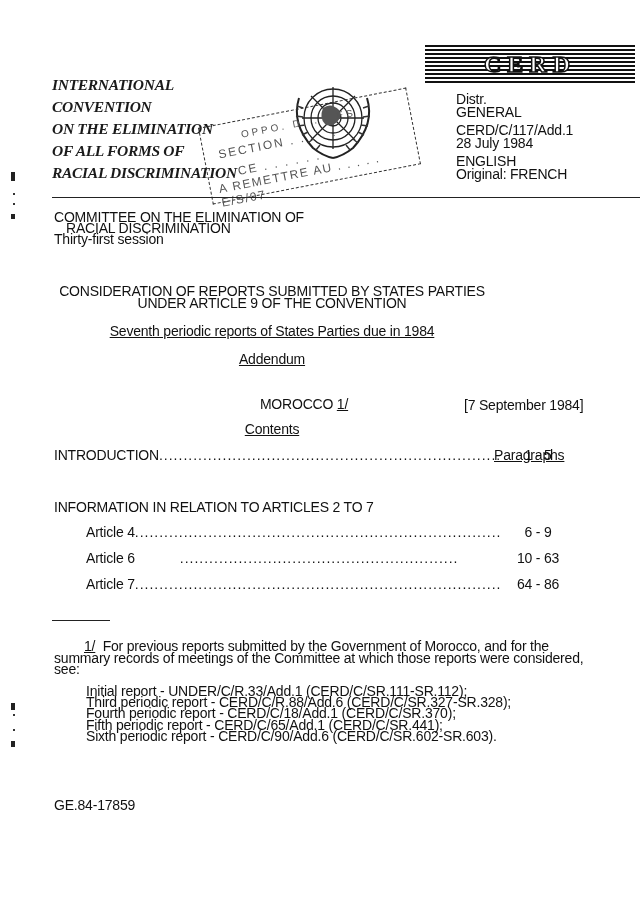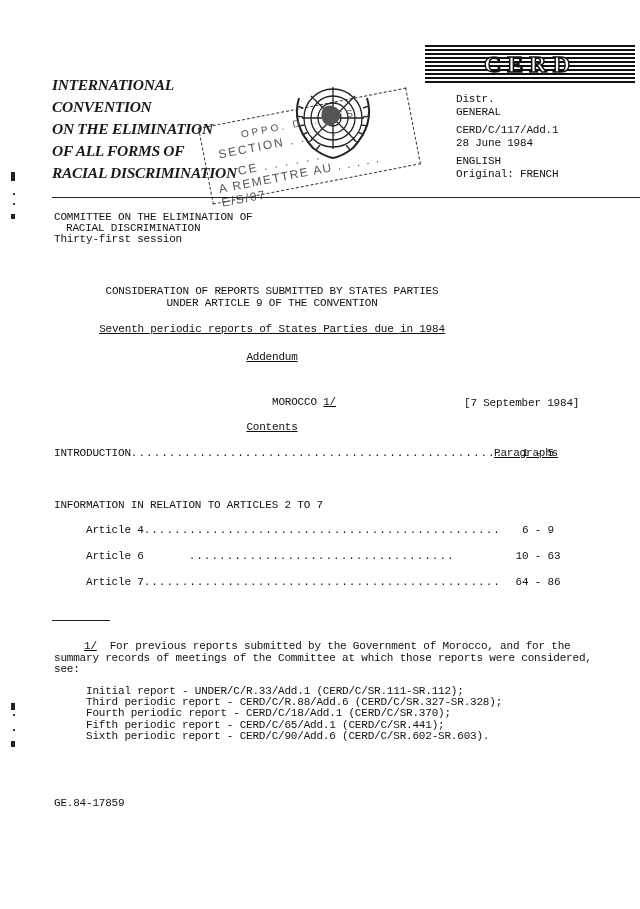--- a/index.html
+++ b/index.html
@@ -2,21 +2,21 @@
 <html><head>
 <meta charset="utf-8">
 <style>
   html, body { margin: 0; padding: 0; }
   body {
     width: 640px; height: 909px; background: #ffffff; position: relative;
     overflow: hidden; color: #111;
     font-family: "Liberation Mono", "DejaVu Sans Mono", monospace;
   }
   .abs { position: absolute; }
-  .mono { font-family: Liberation Mono, monospace; font-size: 11px; letter-spacing: -0.2px; }
+  .mono { font-family: Liberation Sans, sans-serif; font-size: 14px; letter-spacing: -0.2px; }
   .title-block {
     left: 52px; top: 74px;
     font-family: Liberation Serif, serif;
     font-style: italic; font-weight: bold; font-size: 15.5px; line-height: 22px;
     color: #1a1a1a; letter-spacing: -0.3px;
   }
   .title-block div { white-space: nowrap; }
   .emblem { left: 283px; top: 78px; width: 100px; height: 90px; }
   .stamp {
     left: 198px; top: 128px; width: 210px; height: 76px;
@@ -108,21 +108,21 @@
 
 <div class="abs cerd">
   <span>CERD</span>
 </div>
 
 <div class="abs dist mono">
   <div>Distr.</div>
   <div>GENERAL</div>
   <div class="gap"></div>
   <div>CERD/C/117/Add.1</div>
-  <div>28 June 1984</div>
+  <div>28 July 1984</div>
   <div class="gap"></div>
   <div>ENGLISH</div>
   <div>Original:  FRENCH</div>
 </div>
 
 <div class="abs committee mono">
   <div>COMMITTEE ON THE ELIMINATION OF</div>
   <div class="indent">RACIAL DISCRIMINATION</div>
   <div>Thirty-first session</div>
 </div>

